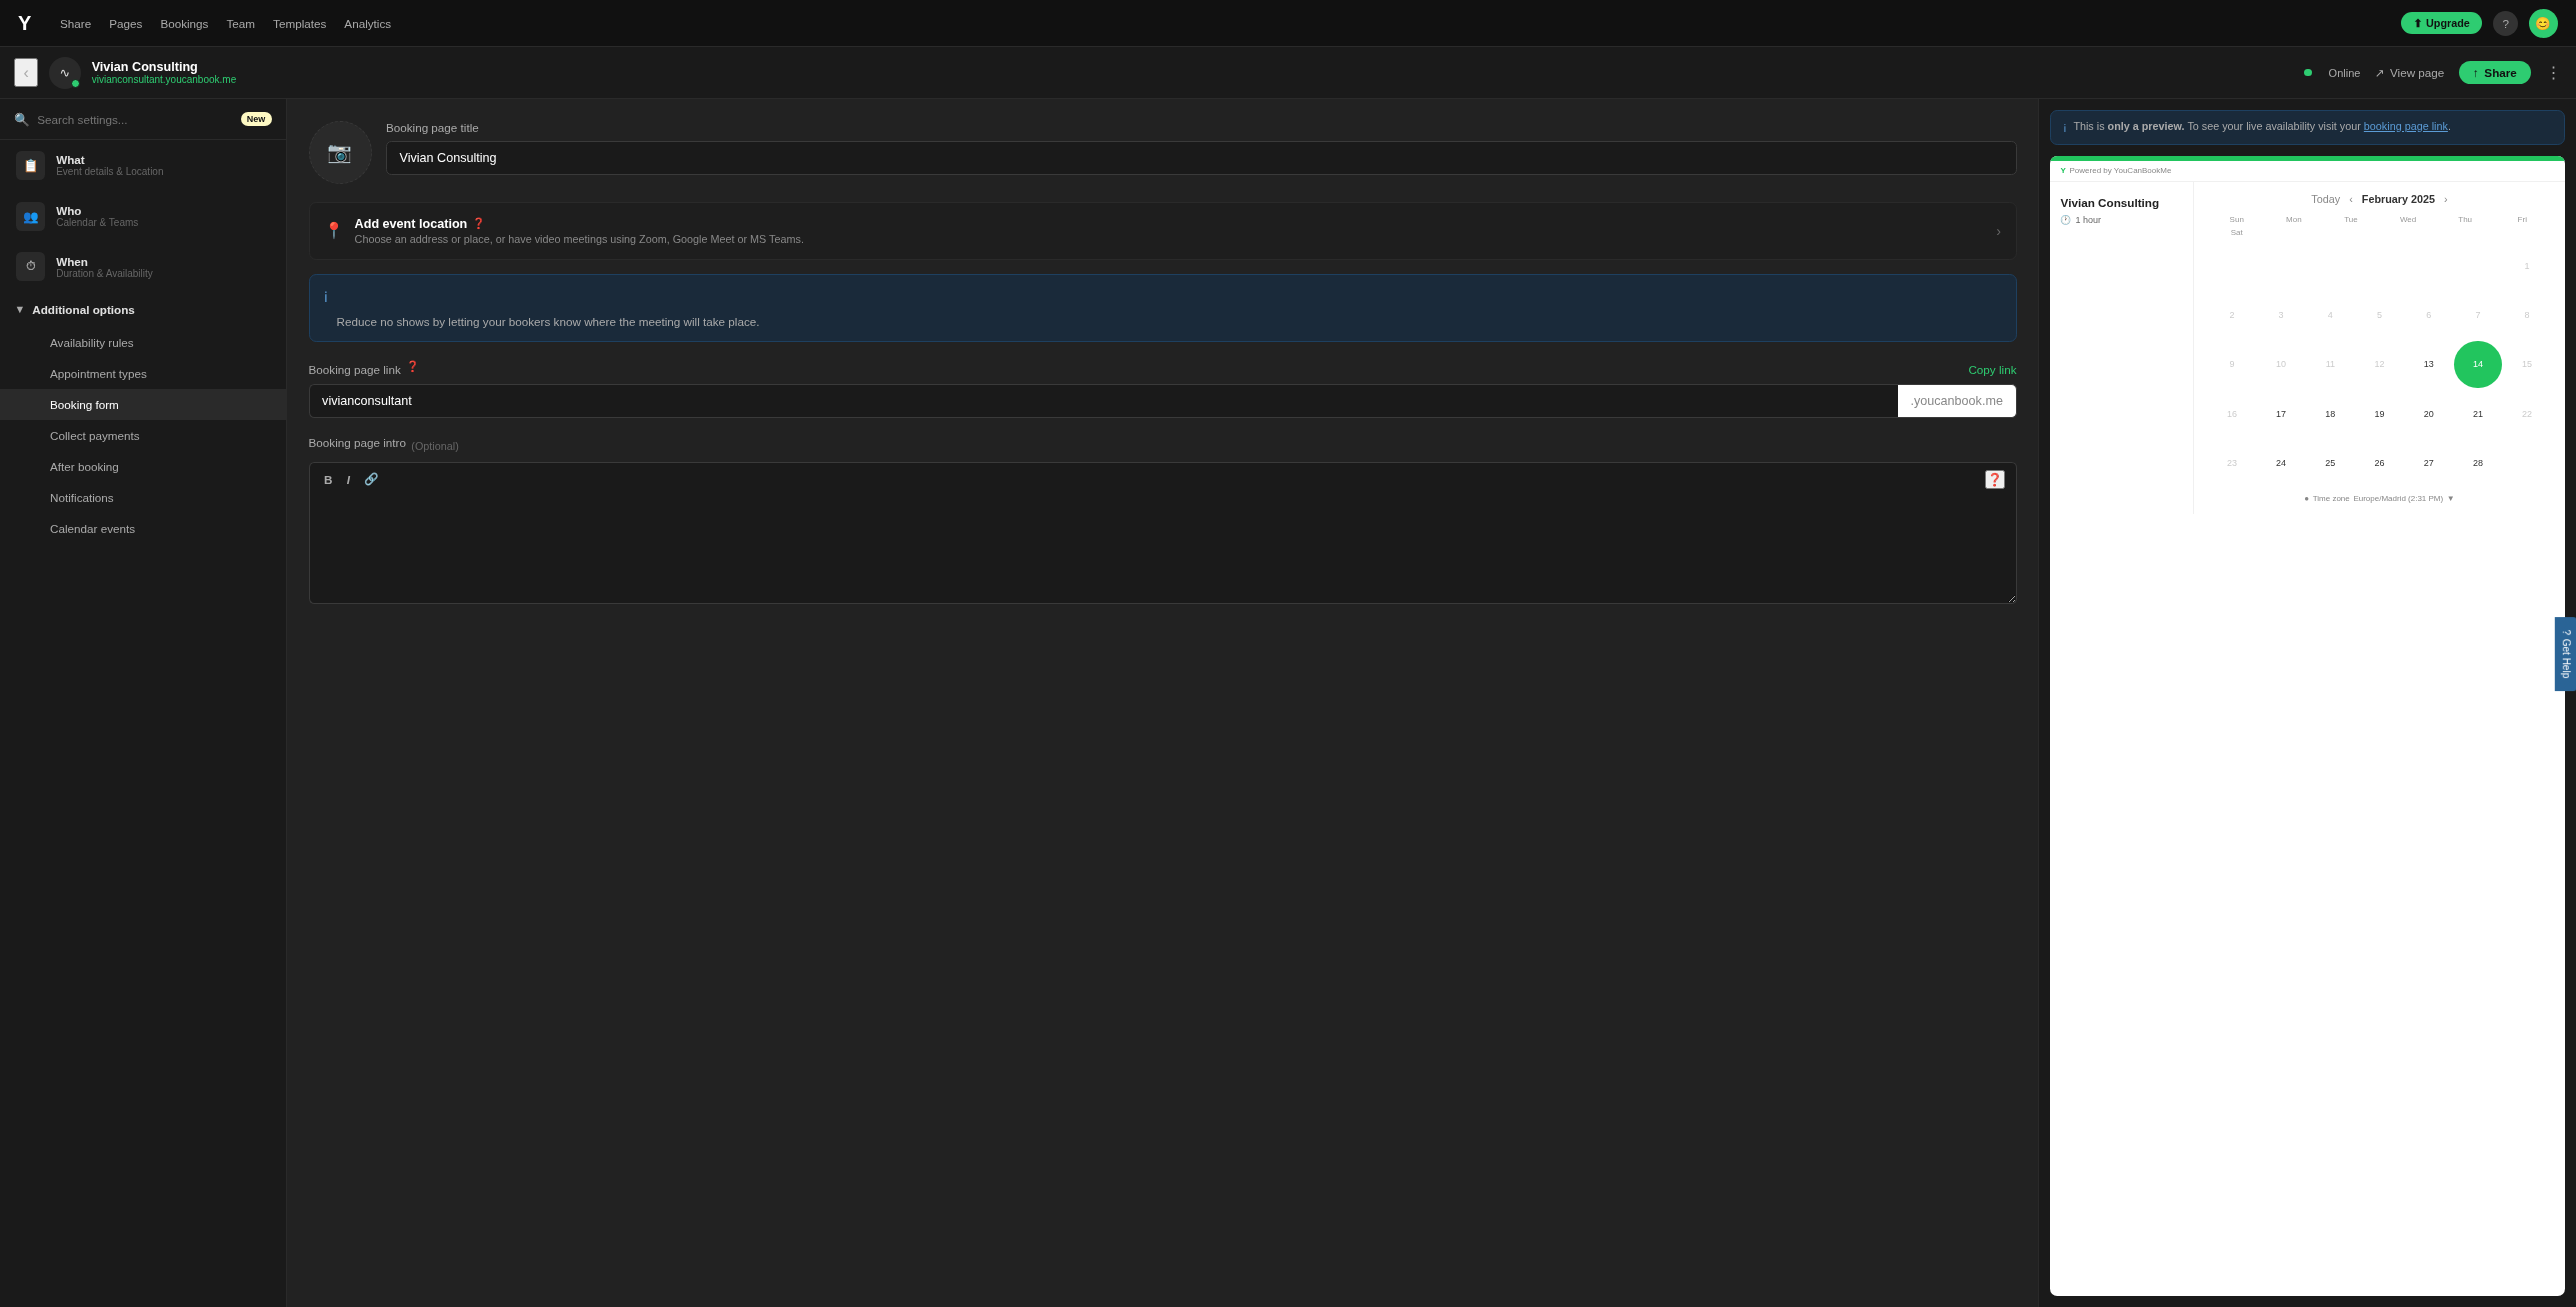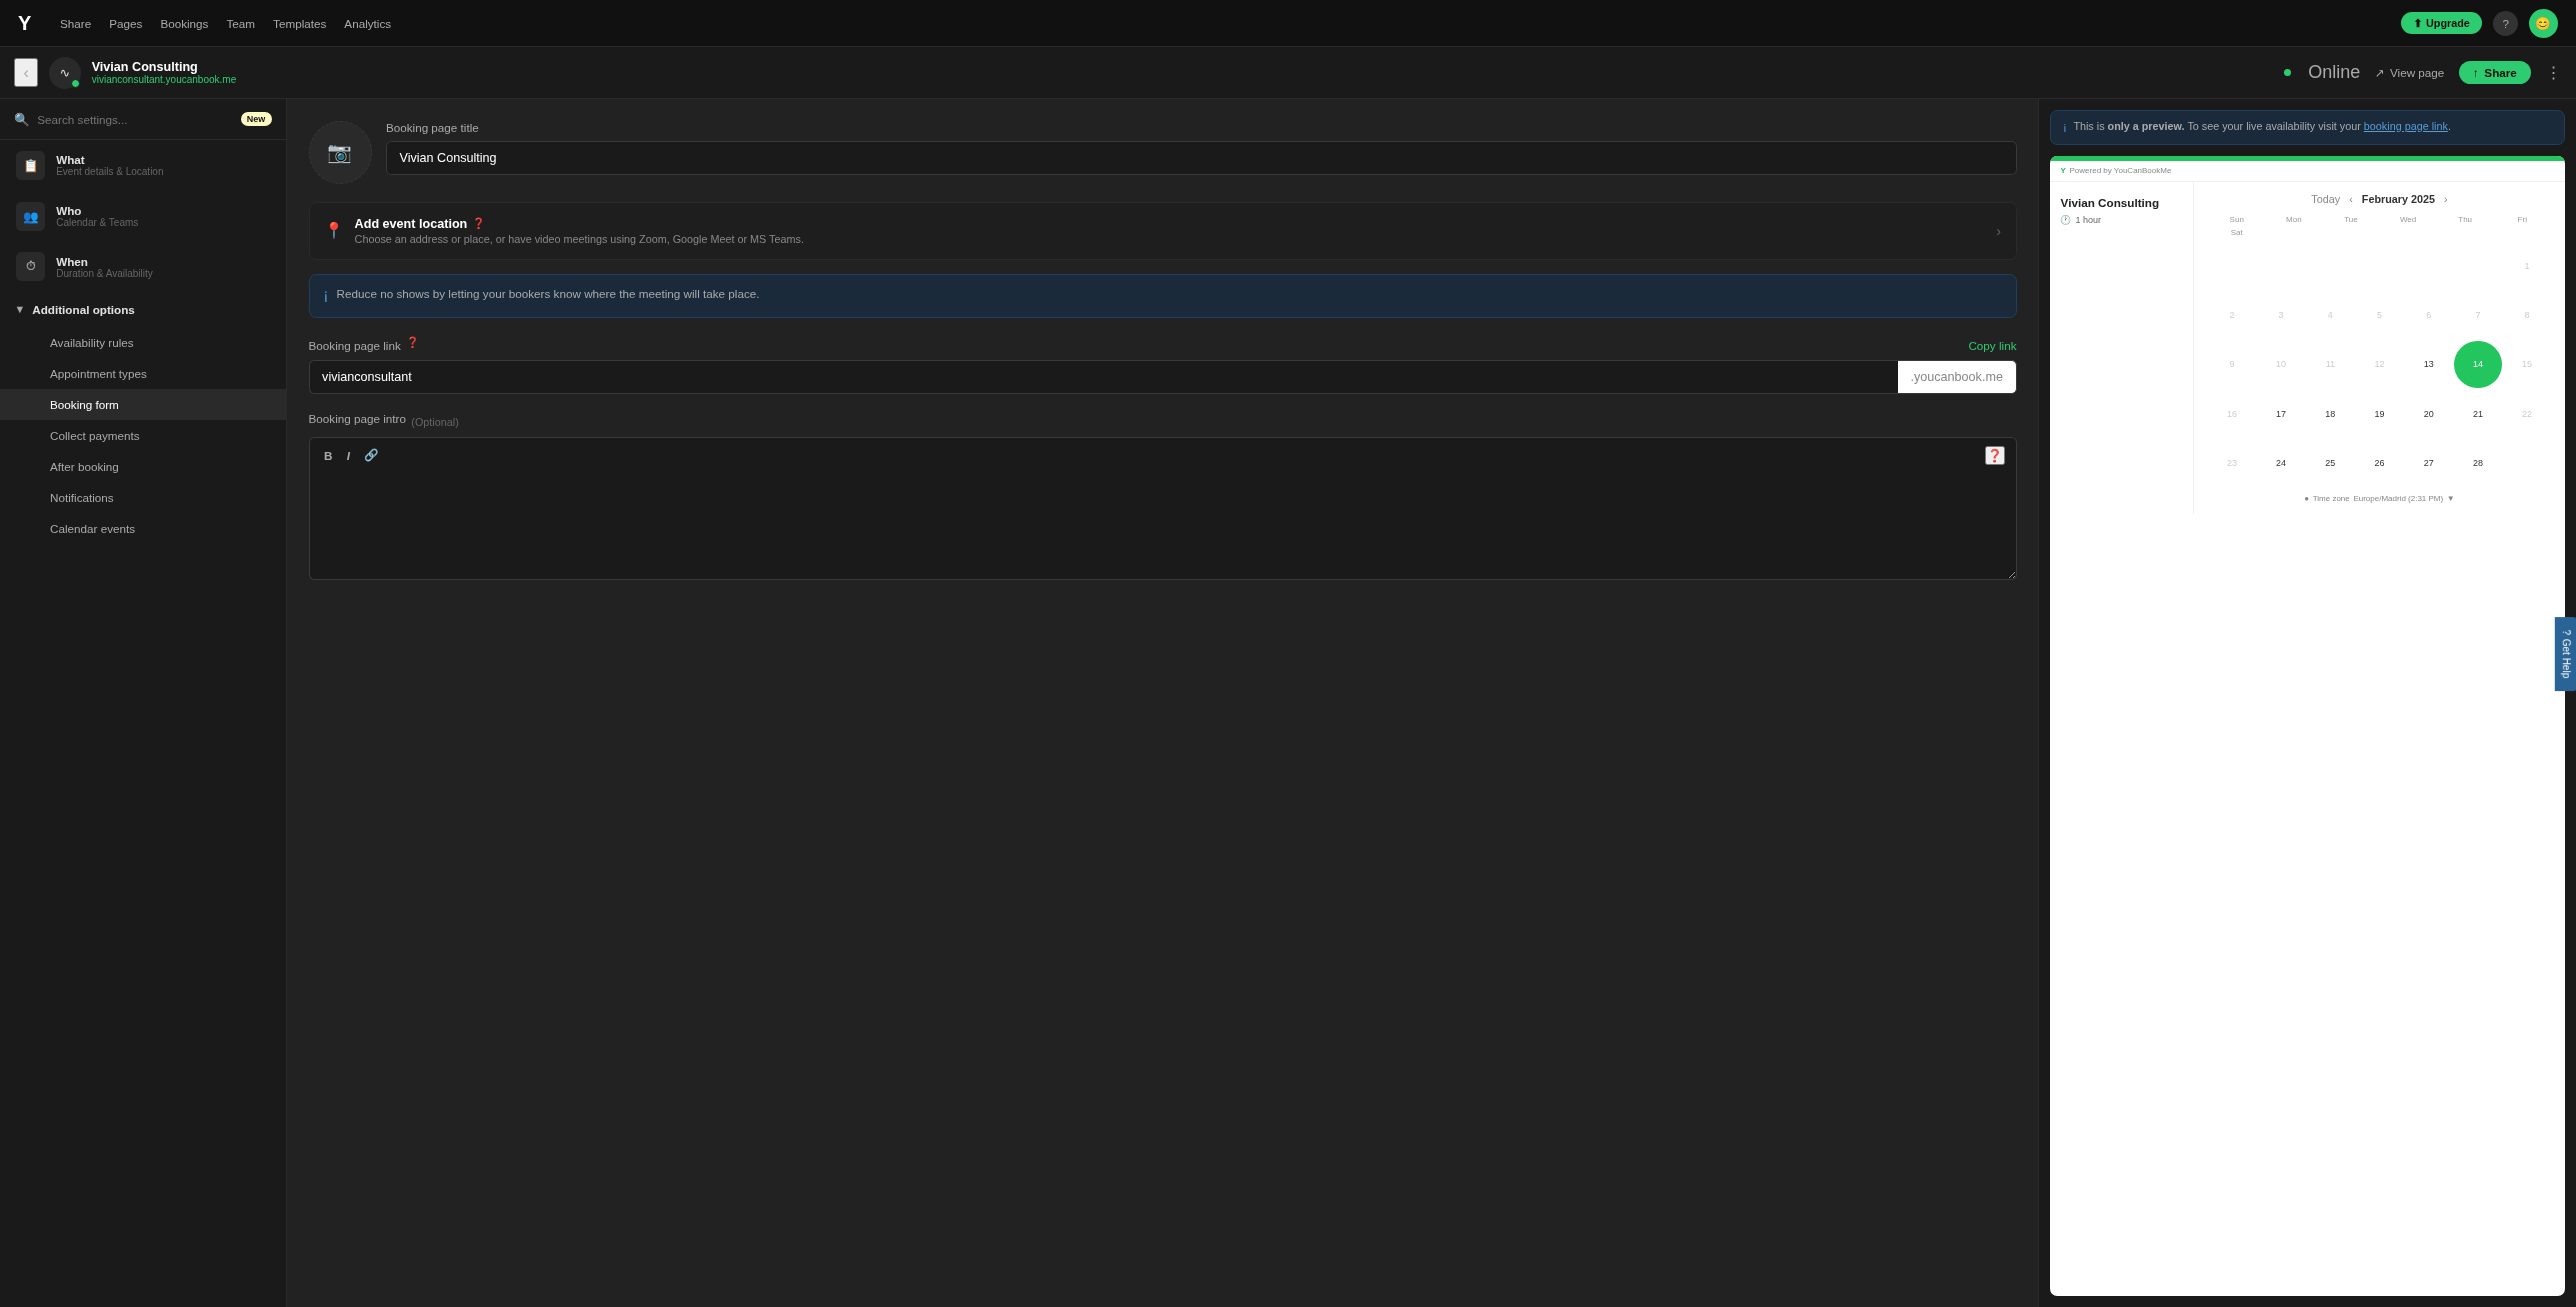--- a/index.html
+++ b/index.html
@@ -46,21 +46,21 @@
       border-bottom: 0.9px solid #2a2a2a;
       gap: 10.8px;
     }
     .back-btn { color: #aaa; cursor: pointer; font-size: 16px; padding: 3.6px 7.2px; }
     .page-icon { width: 32px; height: 32px; border-radius: 50%; background: #2a2a2a; display: flex; align-items: center; justify-content: center; font-size: 12.6px; position: relative; }
     .page-icon .online-dot { width: 9px; height: 9px; background: #2ecc71; border-radius: 50%; position: absolute; bottom: 0.9px; right: 0.9px; border: 1.8px solid #1a1a1a; }
     .page-info { flex: 1; }
     .page-title-text { font-size: 12.6px; font-weight: 600; color: white; }
     .page-url { font-size: 10px; color: #2ecc71; }
     .sub-header-right { display: flex; align-items: center; gap: 14.4px; margin-left: auto; }
-    .online-status { display: flex; align-items: center; gap: 17px; font-size: 18px; color: #aaa; }
+    .online-status { display: flex; align-items: center; gap: 17px; font-size: 11px; color: #aaa; }
     .online-dot-green { width: 7.2px; height: 7.2px; background: #2ecc71; border-radius: 50%; }
     .view-page-btn { display: flex; align-items: center; gap: 5.4px; color: #aaa; font-size: 11.7px; cursor: pointer; background: none; border: none; }
     .share-btn {
       background: #2ecc71; color: #111; border: none; border-radius: 18px;
       padding: 5.4px 14.4px; font-size: 11.7px; font-weight: 600; cursor: pointer;
       display: flex; align-items: center; gap: 5.4px;
     }
     .more-btn { color: #aaa; font-size: 16px; cursor: pointer; background: none; border: none; }
 
     
@@ -174,21 +174,21 @@
       background: #1a2a3a;
       border: 0.9px solid #1e4060;
       border-radius: 7.2px;
       padding: 10.8px 14.4px;
       display: flex;
       align-items: flex-start;
       gap: 9px;
       margin-bottom: 18px;
     }
     .info-icon { color: #5b9bd5; font-size: 14.4px; flex-shrink: 0; margin-top: 0.9px; }
-    .info-text { font-size: 11.7px; color: #aaa; line-height: 1.4; }
+    .info-text { font-size: 11.7px; color: #aaa; line-height: 1.4; margin-top: 28px; }
 
     .field-row { margin-bottom: 18px; }
     .field-label { font-size: 11.7px; color: #aaa; margin-bottom: 5.4px; display: flex; align-items: center; gap: 5.4px; }
     .field-label .help-q { color: #666; font-size: 10.8px; cursor: pointer; }
     .copy-link { color: #2ecc71; font-size: 11.7px; cursor: pointer; margin-left: auto; }
 
     .link-input-row { display: flex; gap: 0; }
     .link-input-left {
       flex: 1; background: #1a1a1a; border: 0.9px solid #3a3a3a; border-right: none;
       border-radius: 5.4px 0 0 5.4px; padding: 9px 12.6px; color: white; font-size: 12.6px; outline: none;

